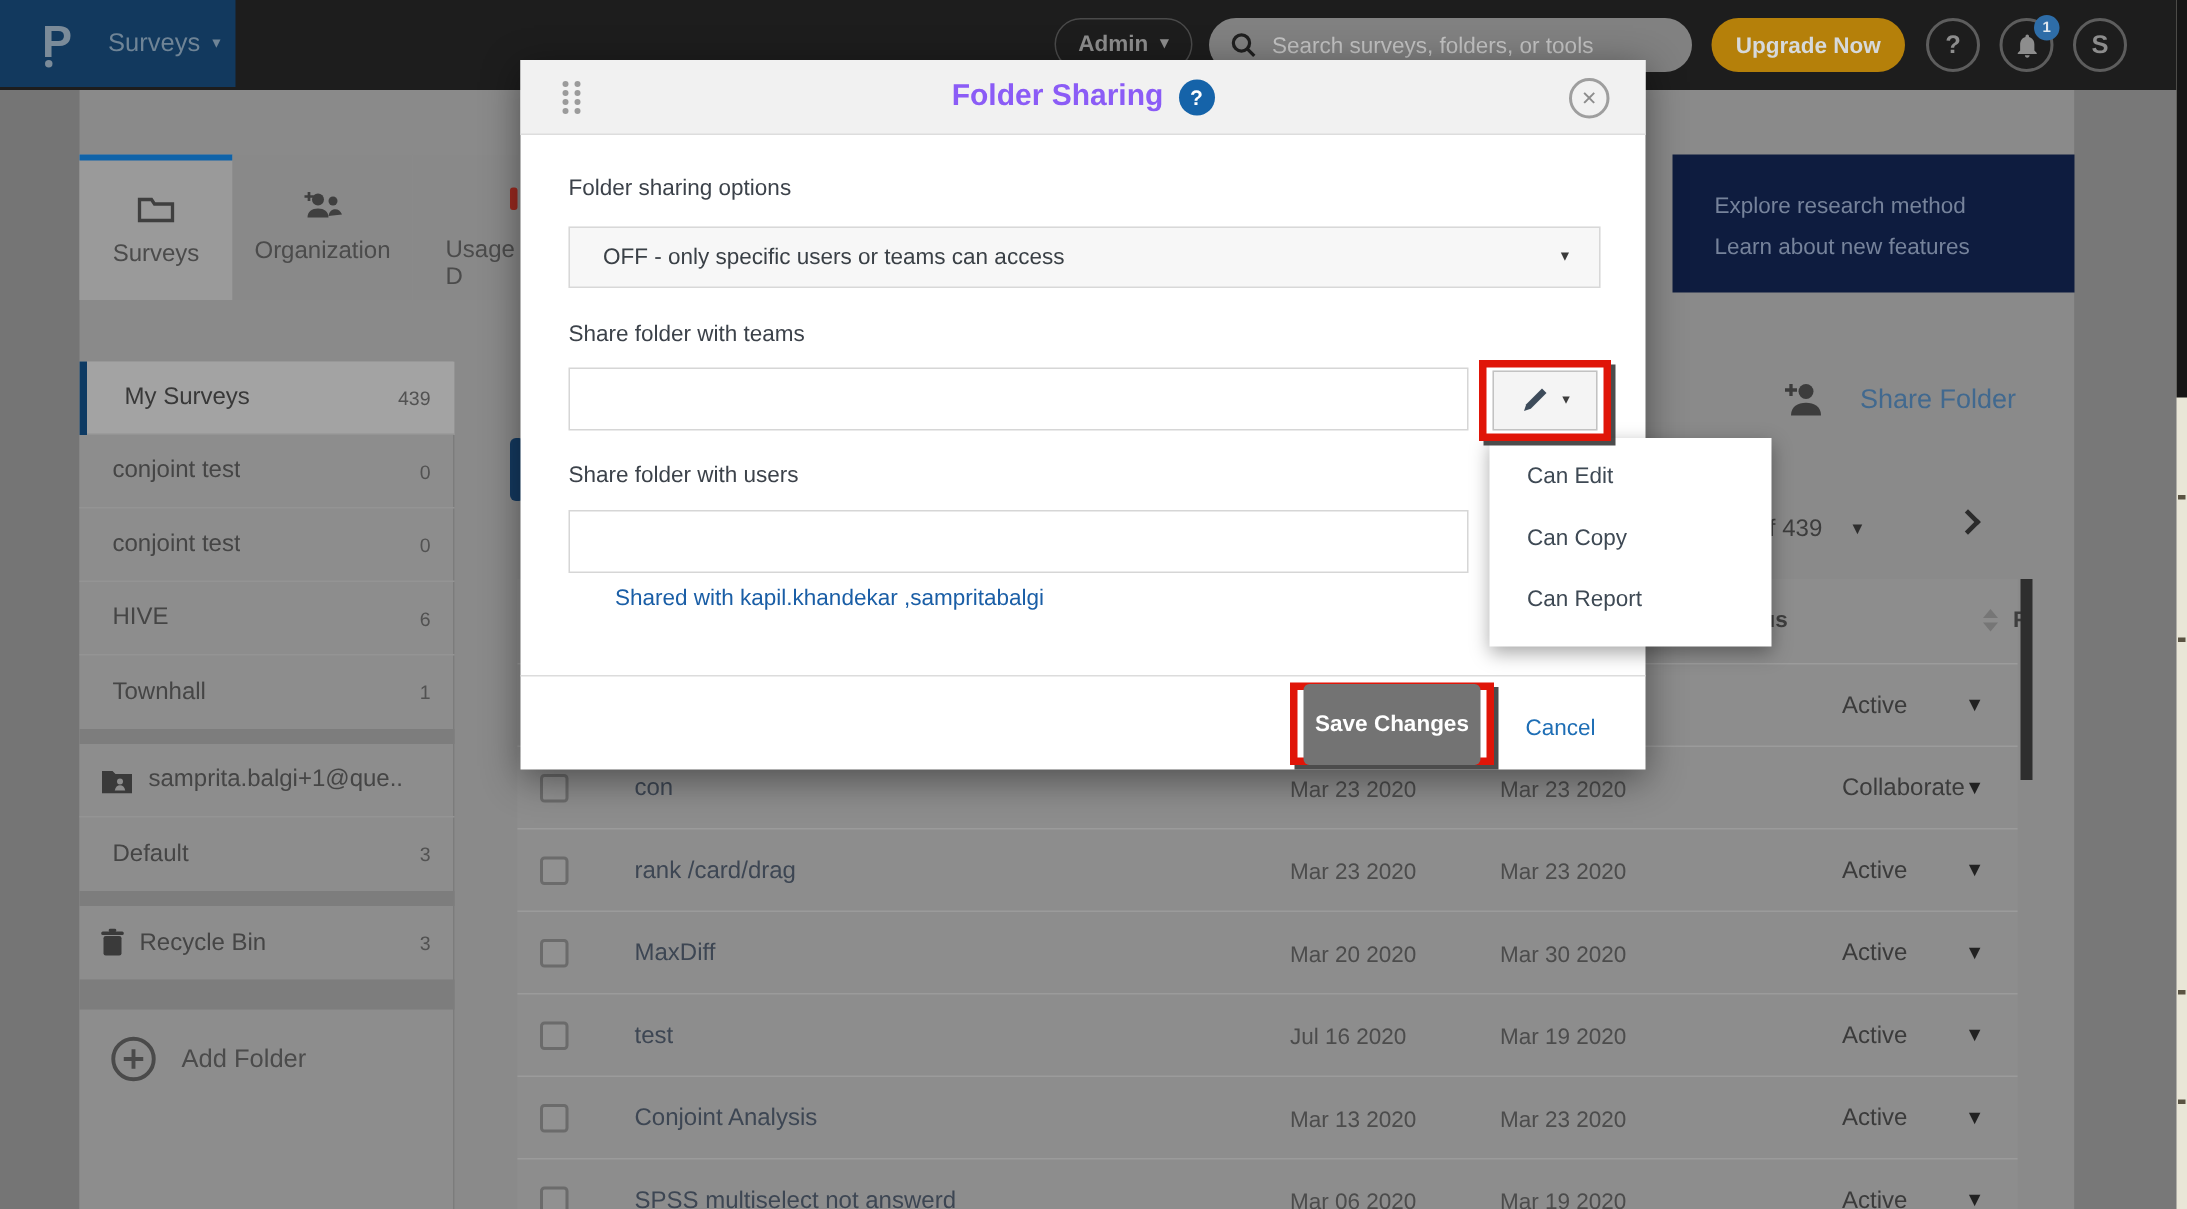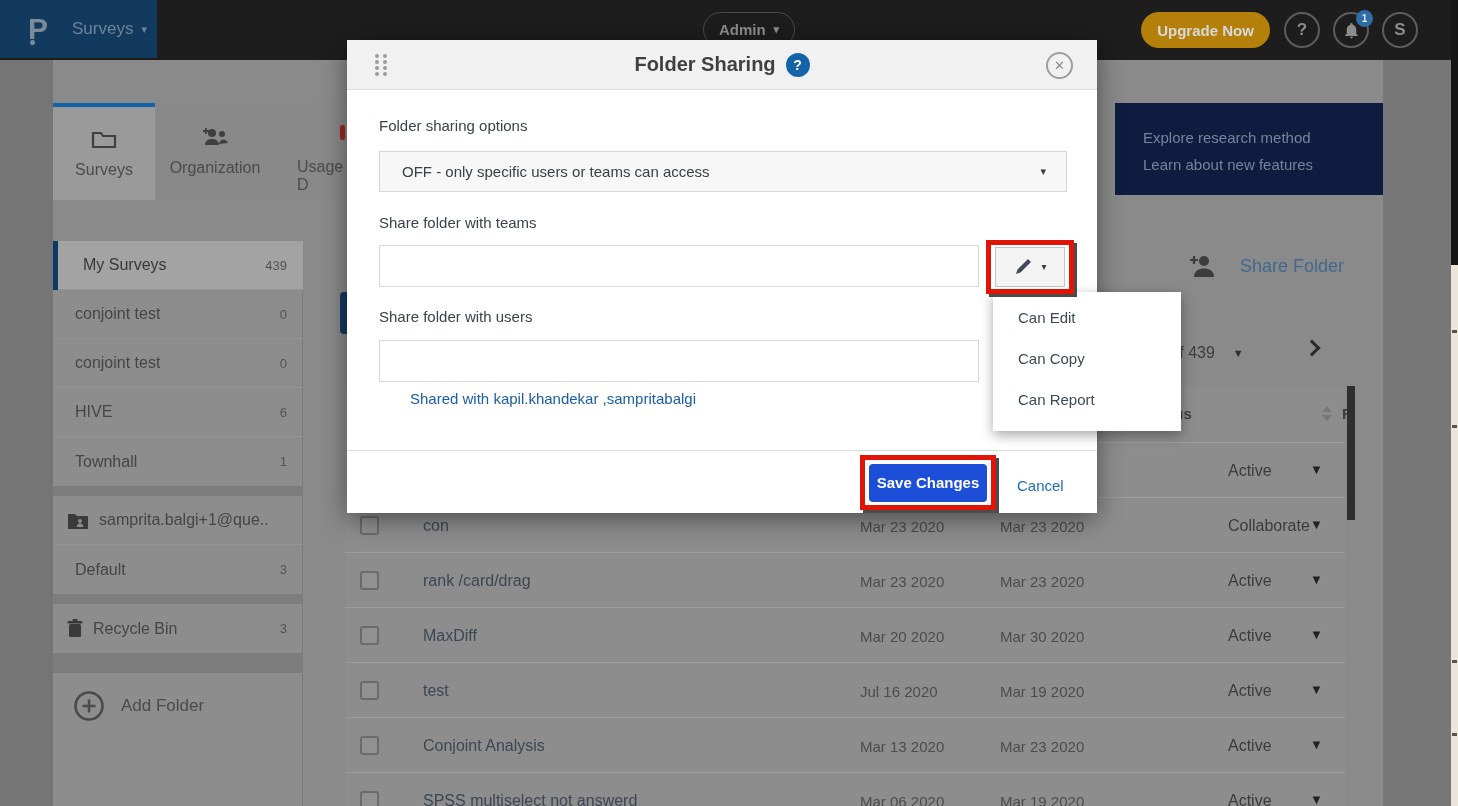--- a/index.html
+++ b/index.html
@@ -76,40 +76,40 @@
   .tstatus { position:absolute; left:883px; top:19px; font-size:16px; color:#3b3b3b; }
   .tcaret { position:absolute; left:965px; top:19px; font-size:13px; color:#222; cursor:pointer; }
   .tbl-scroll { position:absolute; left:1002px; top:0px; width:8px; height:420px; }
   .tbl-scroll .thumb { position:absolute; top:0; left:0; width:8px; height:134px; background:#2e2e2e; }
 
   .new-survey-sliver { position:absolute; left:340px; top:292px; width:10px; height:42px; background:#143a61; border-radius:4px; }
 
   
   .modal { position:absolute; left:347px; top:40px; width:750px; height:473px; background:#fff; box-shadow:0 6px 24px rgba(0,0,0,.45); z-index:20; }
   .m-header { position:absolute; left:0; top:0; width:750px; height:50px; background:#f1f1f1; border-bottom:1px solid #ddd; display:flex; align-items:center; justify-content:center; gap:10px; }
-  .m-title { font-size:20px; font-weight:bold; color:#404040; }
+  .m-title { font-size:20px; font-weight:bold; color:#8b5cf6; }
   .m-help { width:24px; height:24px; border-radius:50%; background:#1563a9; color:#fff; font-weight:bold; font-size:14px; display:flex; align-items:center; justify-content:center; cursor:pointer; }
   .m-drag { position:absolute; left:28px; top:14px; width:14px; height:23px; display:grid; grid-template-columns:4px 4px; grid-auto-rows:4px; gap:2px 4px; cursor:grab; }
   .m-drag span { width:4px; height:4px; border-radius:50%; background:#9b9b9b; }
   .m-close { position:absolute; right:24px; top:12px; width:27px; height:27px; border:2px solid #9e9e9e; border-radius:50%; color:#8c8c8c; font-size:13px; display:flex; align-items:center; justify-content:center; cursor:pointer; }
   .m-label { position:absolute; left:32px; font-size:15px; color:#3c424a; }
   .m-select { position:absolute; left:32px; top:111px; width:688px; height:41px; background:#f7f7f7; border:1px solid #d8d8d8; display:flex; align-items:center; padding-left:22px; font-size:15px; color:#3a4046; cursor:pointer; }
   .m-select .caret { position:absolute; right:20px; color:#3a3a3a; }
   .m-input { position:absolute; left:32px; width:600px; height:42px; border:1px solid #d6d6d6; background:#fff; font-size:15px; padding:0 12px; font-family:"Liberation Sans",sans-serif; color:#333; outline:none; }
   .shared-with { position:absolute; left:35px; top:350px; font-size:15px; color:#1a5ea6;margin-left:28px; }
   .m-footerline { position:absolute; left:0; top:410px; width:750px; height:0; border-top:1px solid #dcdcdc; }
   .cancel-link { position:absolute; left:670px; top:437px; font-size:15px; color:#1e6eb5; cursor:pointer; }
 
   
   .annot { border:5px solid #e01508; box-shadow:3px 3px 0 rgba(45,45,45,.85); background:transparent; z-index:40; position:absolute; display:flex; align-items:center; justify-content:center; }
   .annot-pencil { left:986px; top:240px; width:88px; height:54px; background:#fff; }
   .pencil-btn { width:70px; height:40px; background:#f4f4f4; border:1px solid #c2c2c2; display:flex; align-items:center; justify-content:center; gap:8px; cursor:pointer; }
   .pencil-btn .caret { font-size:10px; color:#3d3d3d; }
   .annot-save { left:860px; top:455px; width:136px; height:55px; background:#fff; }
-  .save-btn { width:118px; height:38px; background:#1d4ed8; border:none; border-radius:4px; color:#fff; font-weight:bold; font-size:15px; font-family:"Liberation Sans",sans-serif; cursor:pointer; }
+  .save-btn { width:118px; height:54px; background:#737373; border:none; border-radius:4px; color:#fff; font-weight:bold; font-size:15px; font-family:"Liberation Sans",sans-serif; cursor:pointer; }
 
   
   .perm-menu { position:absolute; left:993px; top:292px; width:188px; height:139px; background:#fff; box-shadow:0 4px 12px rgba(0,0,0,.35); z-index:30; padding-top:5px; }
   .perm-item { height:41px; display:flex; align-items:center; padding-left:25px; font-size:15px; color:#3e4954; cursor:pointer; }
 </style>
 </head>
 <body>
 
 <div class="page">
 
@@ -120,20 +120,27 @@
         <span>Surveys</span>
         <span class="caret">▾</span>
       </span>
     </div>
 
     <div class="admin-pill">
       <span>Admin</span>
       <span class="caret">▾</span>
     </div>
 
+    <div class="search-pill">
+      <svg width="18" height="18" viewBox="0 0 20 20">
+        <circle cx="8.5" cy="8.5" r="6" fill="none" stroke="#1f1f1f" stroke-width="2.4"></circle>
+        <line x1="13" y1="13" x2="18" y2="18" stroke="#1f1f1f" stroke-width="2.4"></line>
+      </svg>
+      <input type="text" value="" placeholder="Search surveys, folders, or tools" style="">
+    </div>
 
     <button class="upgrade-btn">Upgrade Now</button>
 
     <div class="tb-circle" style="left:1284px;">
       <span>?</span>
     </div>
 
     <div class="tb-circle" style="left:1333px;">
       <svg width="19" height="19" viewBox="0 0 24 24">
         <path d="M12 22c1.1 0 2-.9 2-2h-4c0 1.1.9 2 2 2zm6-6v-5c0-3.07-1.64-5.64-4.5-6.32V4a1.5 1.5 0 0 0-3 0v.68C7.63 5.36 6 7.92 6 11v5l-2 2v1h16v-1l-2-2z" fill="#8d8d8d"></path>

